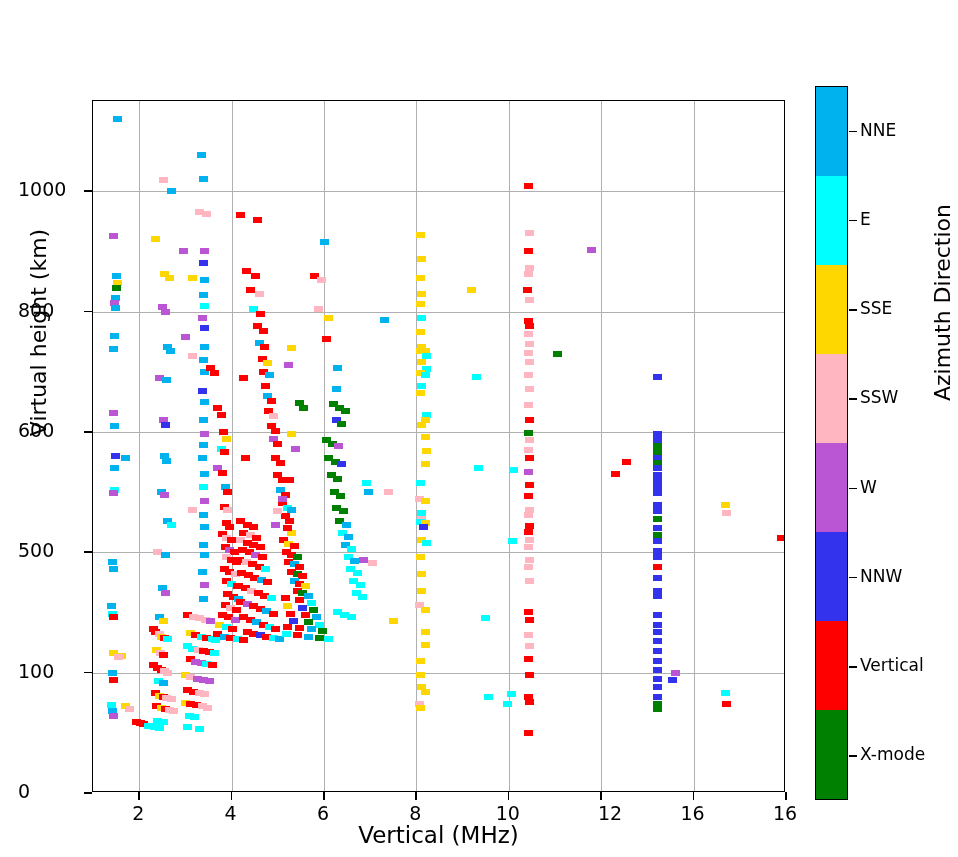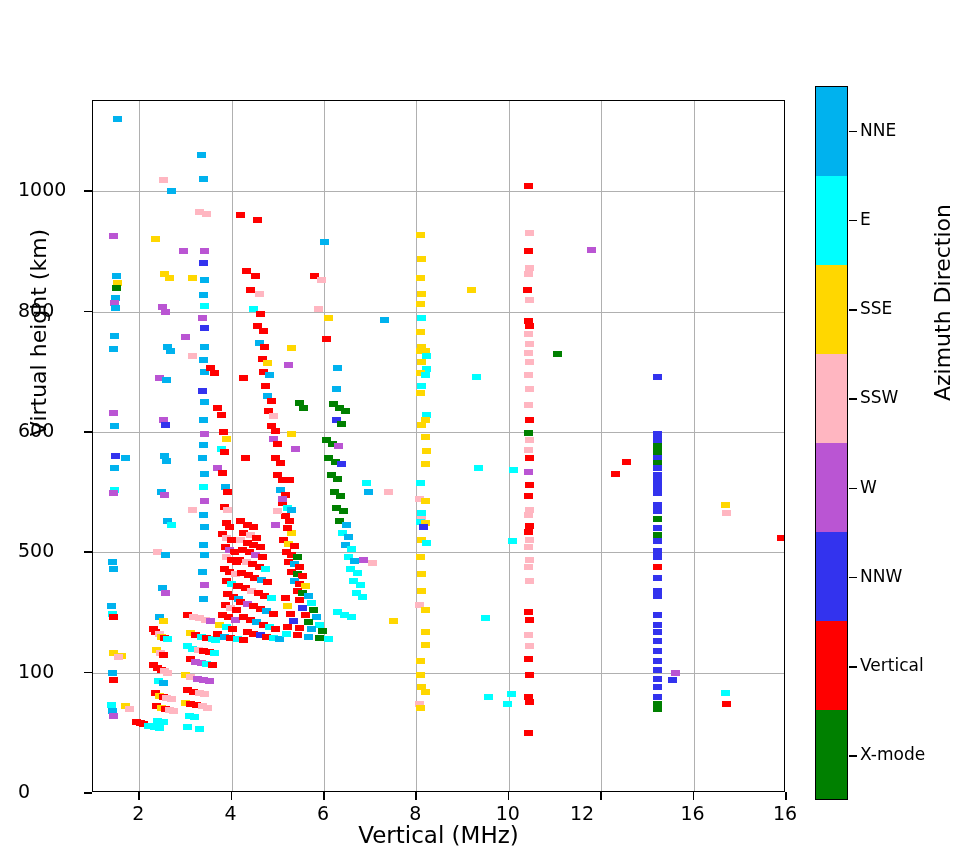--- a/index.html
+++ b/index.html
@@ -642,21 +642,21 @@
     <div class="xlab" style="left: 108.2px;">2</div>
     <div class="xtick" style="left: 230.6px;"></div>
     <div class="xlab" style="left: 200.6px;">4</div>
     <div class="xtick" style="left: 323px;"></div>
     <div class="xlab" style="left: 293px;">6</div>
     <div class="xtick" style="left: 415.4px;"></div>
     <div class="xlab" style="left: 385.4px;">8</div>
     <div class="xtick" style="left: 507.8px;"></div>
     <div class="xlab" style="left: 477.8px;">10</div>
     <div class="xtick" style="left: 600.2px;"></div>
-    <div class="xlab" style="left: 552px;">12</div>
+    <div class="xlab" style="left: 580px;">12</div>
     <div class="xtick" style="left: 692.6px;"></div>
     <div class="xlab" style="left: 662.6px;">16</div>
     <div class="xtick" style="left: 785px;"></div>
     <div class="xlab" style="left: 755px;">16</div>
     <div class="ctick" style="top: 130.625px;"></div>
     <div class="clab" style="top: 119.625px;">NNE</div>
     <div class="ctick" style="top: 219.875px;"></div>
     <div class="clab" style="top: 208.875px;">E</div>
     <div class="ctick" style="top: 309.125px;"></div>
     <div class="clab" style="top: 298.125px;">SSE</div>

